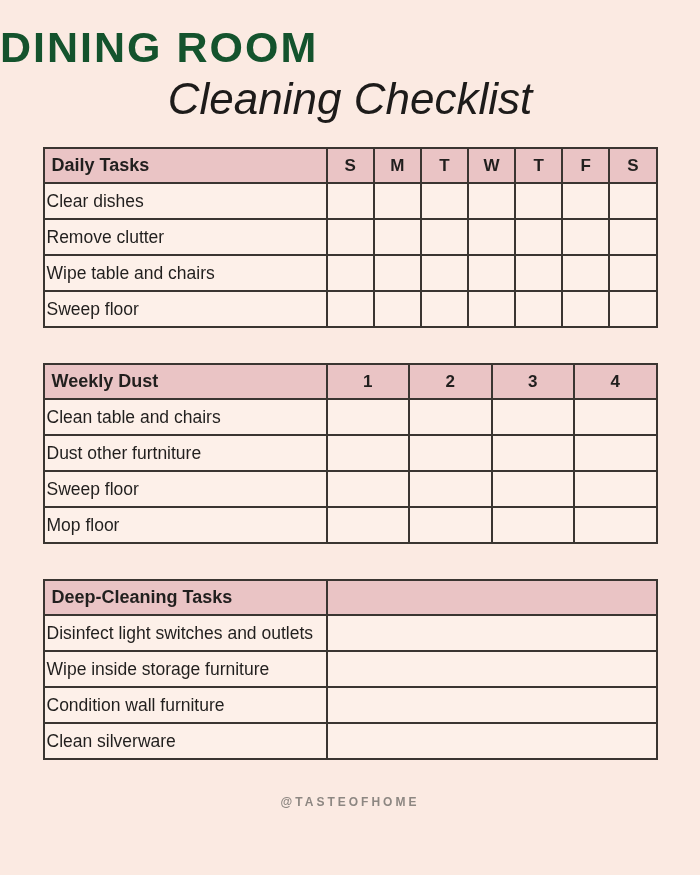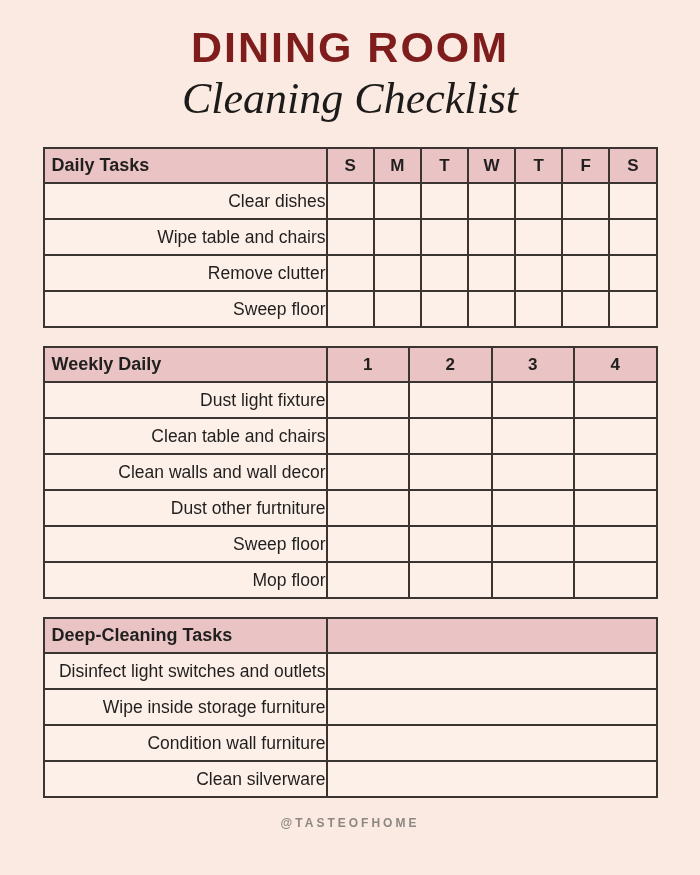--- a/index.html
+++ b/index.html
@@ -9,44 +9,43 @@
   body {
     width: 700px;
     height: 875px;
     background: #fbeae2;
     font-family: "Liberation Sans", sans-serif;
     color: #211f1e;
     overflow: hidden;
   }
   .title-main {
     margin: 26px 0 0 0;
-    text-align: center;
     font-family: "Liberation Sans", sans-serif;
     font-weight: 800;
     font-size: 43px;
     letter-spacing: 2px;
     line-height: 1.0;
-    color: #7f1d1d;
+    color: #14532d;
   }
   .title-sub {
     margin: 8px 0 0 0;
     text-align: center;
-    font-family: Liberation Serif, serif;
+    font-family: Liberation Sans, sans-serif;
     font-style: italic;
     font-weight: 400;
     font-size: 44px;
     line-height: 1.0;
     color: #1d1b1a;
   }
   .sheet {
     width: 615px;
     margin: 26px auto 0 auto;
   }
   .table-block {
-    margin-bottom: 18px;
+    margin-bottom: 35px;
   }
   table.sheet-table {
     width: 615px;
     border-collapse: collapse;
     table-layout: fixed;
     background: #fdf0e9;
   }
   table.sheet-table th,
   table.sheet-table td {
     border: 2px solid #3a3531;
@@ -62,24 +61,24 @@
   table.sheet-table thead th.task-head {
     text-align: left;
     padding-left: 7px;
     font-size: 18px;
   }
   table.sheet-table tbody td {
     height: 34px;
     background: #fdf0e9;
   }
   table.sheet-table tbody td.task-cell {
-    padding-left: 8px;
+    padding-left: 2px;
     font-size: 17.5px;
     font-weight: 400;
-    text-align: right;
+    text-align: left;
   }
   .footer {
     margin-top: 17px;
     text-align: center;
     font-size: 12px;
     font-weight: 700;
     letter-spacing: 3px;
     color: #8d8782;
   }
 </style>
@@ -119,31 +118,31 @@
             <td class="task-cell">Clear dishes</td>
             <td class="check-cell"></td>
             <td class="check-cell"></td>
             <td class="check-cell"></td>
             <td class="check-cell"></td>
             <td class="check-cell"></td>
             <td class="check-cell"></td>
             <td class="check-cell"></td>
           </tr>
           <tr>
+            <td class="task-cell">Remove clutter</td>
+            <td class="check-cell"></td>
+            <td class="check-cell"></td>
+            <td class="check-cell"></td>
+            <td class="check-cell"></td>
+            <td class="check-cell"></td>
+            <td class="check-cell"></td>
+            <td class="check-cell"></td>
+          </tr>
+          <tr>
             <td class="task-cell">Wipe table and chairs</td>
-            <td class="check-cell"></td>
-            <td class="check-cell"></td>
-            <td class="check-cell"></td>
-            <td class="check-cell"></td>
-            <td class="check-cell"></td>
-            <td class="check-cell"></td>
-            <td class="check-cell"></td>
-          </tr>
-          <tr>
-            <td class="task-cell">Remove clutter</td>
             <td class="check-cell"></td>
             <td class="check-cell"></td>
             <td class="check-cell"></td>
             <td class="check-cell"></td>
             <td class="check-cell"></td>
             <td class="check-cell"></td>
             <td class="check-cell"></td>
           </tr>
           <tr>
             <td class="task-cell">Sweep floor</td>
@@ -162,44 +161,30 @@
     <table class="sheet-table">
         <colgroup>
           <col style="width: 283px;">
           <col>
           <col>
           <col>
           <col>
         </colgroup>
         <thead>
           <tr>
-            <th class="task-head">Weekly Daily</th>
+            <th class="task-head">Weekly Dust</th>
             <th>1</th>
             <th>2</th>
             <th>3</th>
             <th>4</th>
           </tr>
         </thead>
         <tbody>
           <tr>
-            <td class="task-cell">Dust light fixture</td>
-            <td class="check-cell"></td>
-            <td class="check-cell"></td>
-            <td class="check-cell"></td>
-            <td class="check-cell"></td>
-          </tr>
-          <tr>
             <td class="task-cell">Clean table and chairs</td>
-            <td class="check-cell"></td>
-            <td class="check-cell"></td>
-            <td class="check-cell"></td>
-            <td class="check-cell"></td>
-          </tr>
-          <tr>
-            <td class="task-cell">Clean walls and wall decor</td>
             <td class="check-cell"></td>
             <td class="check-cell"></td>
             <td class="check-cell"></td>
             <td class="check-cell"></td>
           </tr>
           <tr>
             <td class="task-cell">Dust other furtniture</td>
             <td class="check-cell"></td>
             <td class="check-cell"></td>
             <td class="check-cell"></td>

